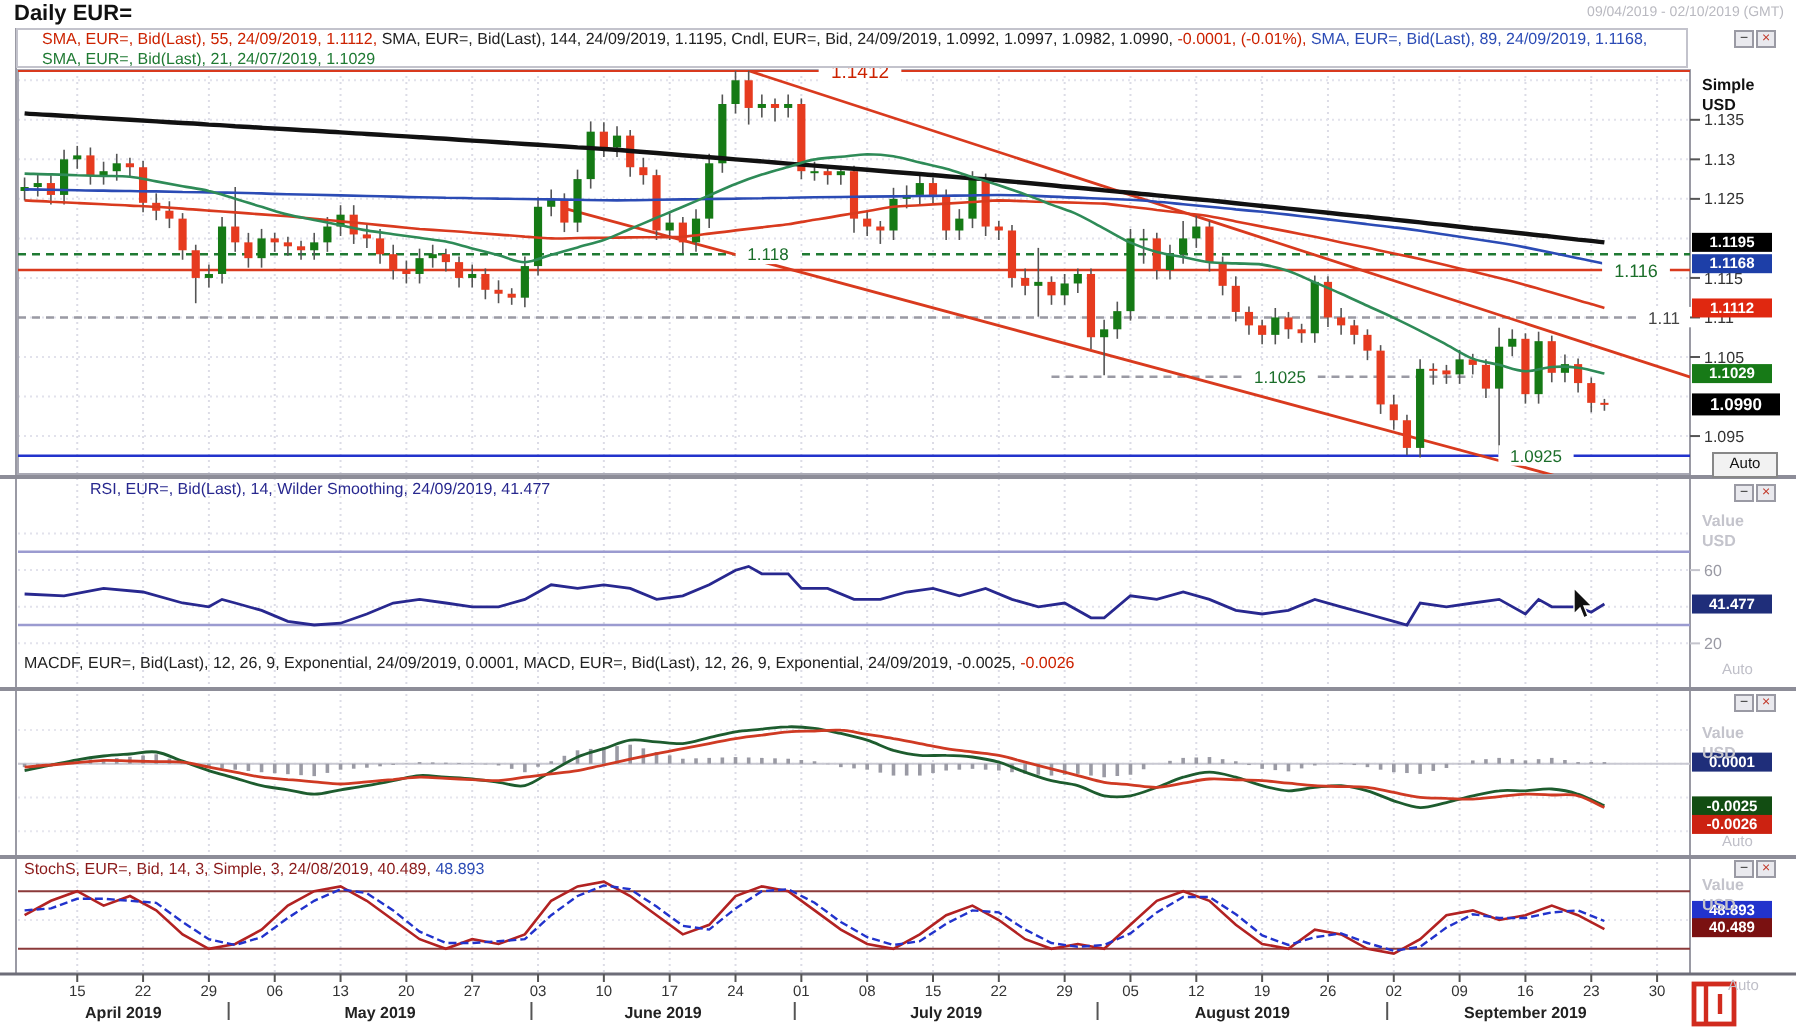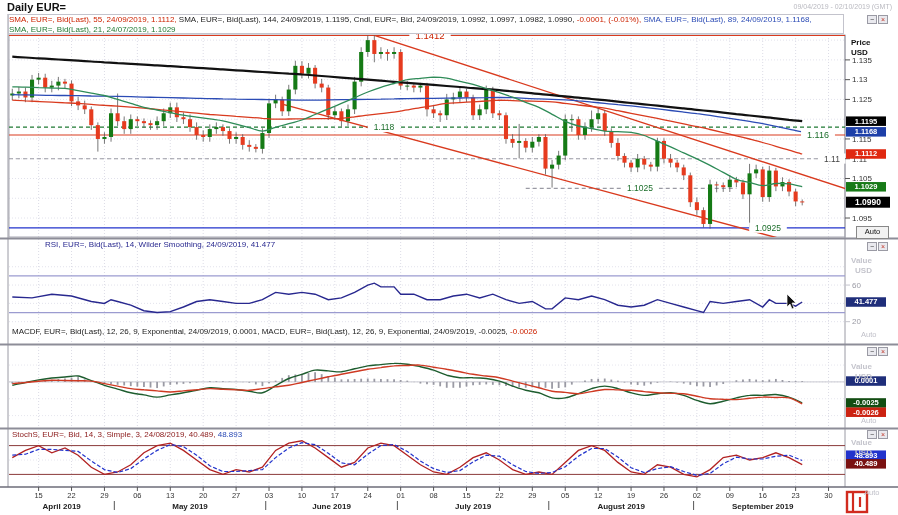--- a/index.html
+++ b/index.html
@@ -3,32 +3,32 @@
 <meta charset="utf-8">
 <style>
   html,body{margin:0;padding:0;background:#fff;width:898px;height:515px;overflow:hidden;
     font-family:"Liberation Sans",sans-serif;-webkit-font-smoothing:antialiased;}
   .abs{position:absolute;}
   #stage{position:relative;width:898px;height:515px;background:#fff;}
   #chart-svg{position:absolute;left:0;top:0;}
   .title{left:7px;top:1px;font-size:11px;font-weight:bold;color:#111;}
   .daterange{right:6px;top:3px;font-size:7px;color:#b9b9c0;}
   .legendbox{left:8px;top:14px;width:836px;height:20px;border:1px solid #c3c3cc;background:#fff;
-    font-size:8px;line-height:10px;padding:0 0 0 0;box-sizing:border-box;white-space:nowrap;overflow:hidden;}
+    font-size:8px;line-height:10px;padding:0 0 0 12px;box-sizing:border-box;white-space:nowrap;overflow:hidden;}
   .seg-red{color:#cc2200;} .seg-black{color:#222;} .seg-blue{color:#2b4bb5;} .seg-green{color:#1f7a33;}
   .phead{font-size:8px;white-space:nowrap;}
   .rsihead{left:12px;top:240px;color:#28288f;margin-left:33px;}
   .macdhead{left:12px;top:327px;color:#222;}
   .stochhead{left:12px;top:430px;color:#8b1a1a;}
   .winbtns{display:flex;gap:1px;}
   .wbtn{width:10px;height:9px;border:1px solid #9a9aa4;background:#e9e9ee;font-size:7px;line-height:7px;
     text-align:center;color:#333;box-sizing:border-box;cursor:default;}
   .wbtn.close{color:#c03325;}
   .axtitle{font-size:8px;font-weight:bold;color:#111;line-height:10px;}
-  .axtitle.dim{color:#c4c4cc;text-align:right;}
+  .axtitle.dim{color:#c4c4cc;}
   .autobox{left:856px;top:226px;width:31px;height:11px;border:1px solid #888;background:#f2f2f2;
     font-size:7.5px;line-height:10px;text-align:center;color:#111;}
   .autodim{font-size:7.5px;color:#bfbfc8;}
 </style>
 </head>
 <body>
 
 <div id="stage">
   <svg id="chart-svg" width="898" height="515">
       <defs>
@@ -634,21 +634,21 @@
   <div class="abs winbtns" style="left:867px;top:347px;">
     <div class="wbtn">−</div>
     <div class="wbtn close">×</div>
   </div>
   <div class="abs winbtns" style="left:867px;top:430px;">
     <div class="wbtn">−</div>
     <div class="wbtn close">×</div>
   </div>
 
   <div class="abs axtitle" style="left:851px;top:38px;">
-    <div>Price</div>
+    <div>Simple</div>
     <div>USD</div>
   </div>
   <div class="abs axtitle dim" style="left:851px;top:256px;">
     <div>Value</div>
     <div>USD</div>
   </div>
   <div class="abs axtitle dim" style="left:851px;top:362px;">
     <div>Value</div>
     <div>USD</div>
   </div>

